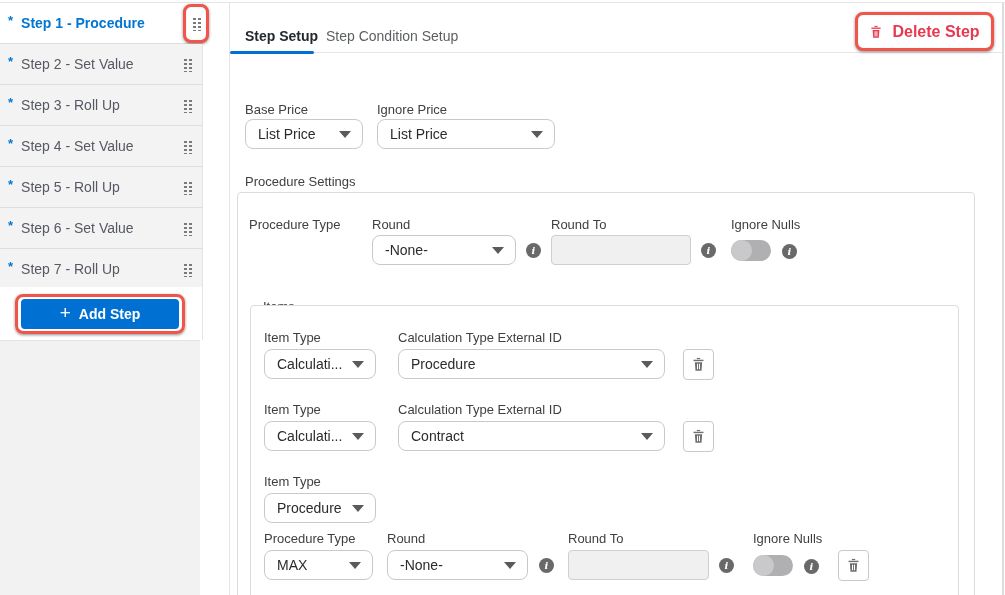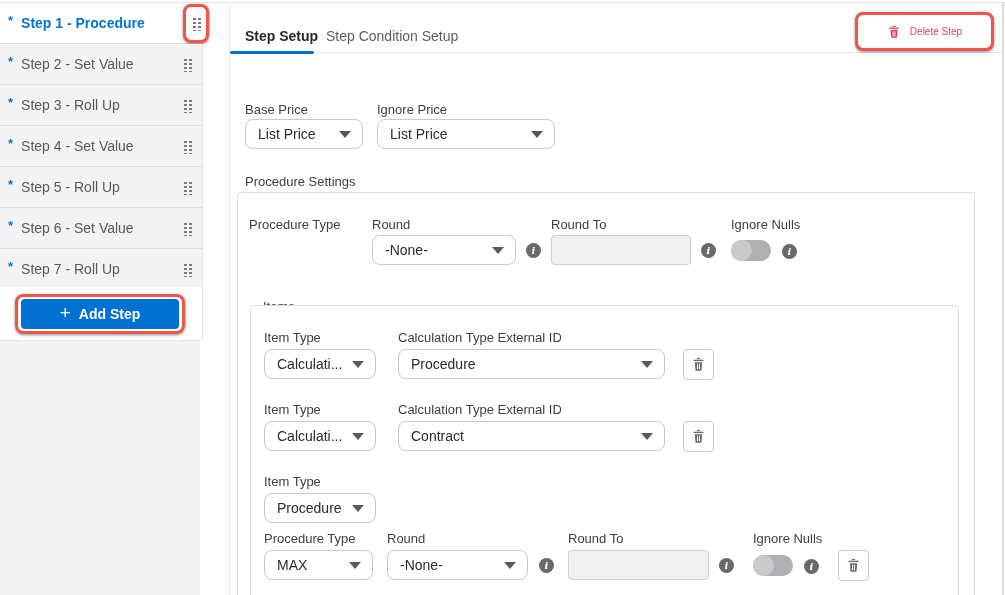--- a/index.html
+++ b/index.html
@@ -53,21 +53,21 @@
   .tabbar { position:absolute; left:230px; top:3px; width:772px; height:50px; border-bottom:1px solid #e6e6e6; }
   .tab { position:absolute; top:25px; font-size:14px; cursor:pointer; }
   .tab.active { font-weight:bold; color:#24292e; }
   .tab.inactive { color:#5c5f62; }
   .tab-underline { position:absolute; left:0; bottom:-2px; width:84px; height:3px; background:#0070d2; border-radius:2px; }
 
   .delete-annot {
     position:absolute; right:8px; top:9px; width:139px; height:39px; background:#fff;
     display:flex; align-items:center; justify-content:center; gap:9px; cursor:pointer;
   }
-  .delete-label { color:#e8394e; font-size:10px; font-weight:400; }
+  .delete-label { color:#e8394e; font-size:16px; font-weight:700; }
 
   
   .lbl { position:absolute; font-size:13px; color:#404040; white-space:nowrap; }
   .select {
     position:absolute; height:30px; background:#fff; border:1px solid #c9c9c9; border-radius:8px;
     display:flex; align-items:center; justify-content:space-between; padding:0 11px 0 12px;
     font-size:14px; color:#2b2b2b; cursor:pointer; white-space:nowrap;
   }
   .select .val { overflow:hidden; text-overflow:clip; }
   .caret { width:0; height:0; border-left:6px solid transparent; border-right:6px solid transparent;

